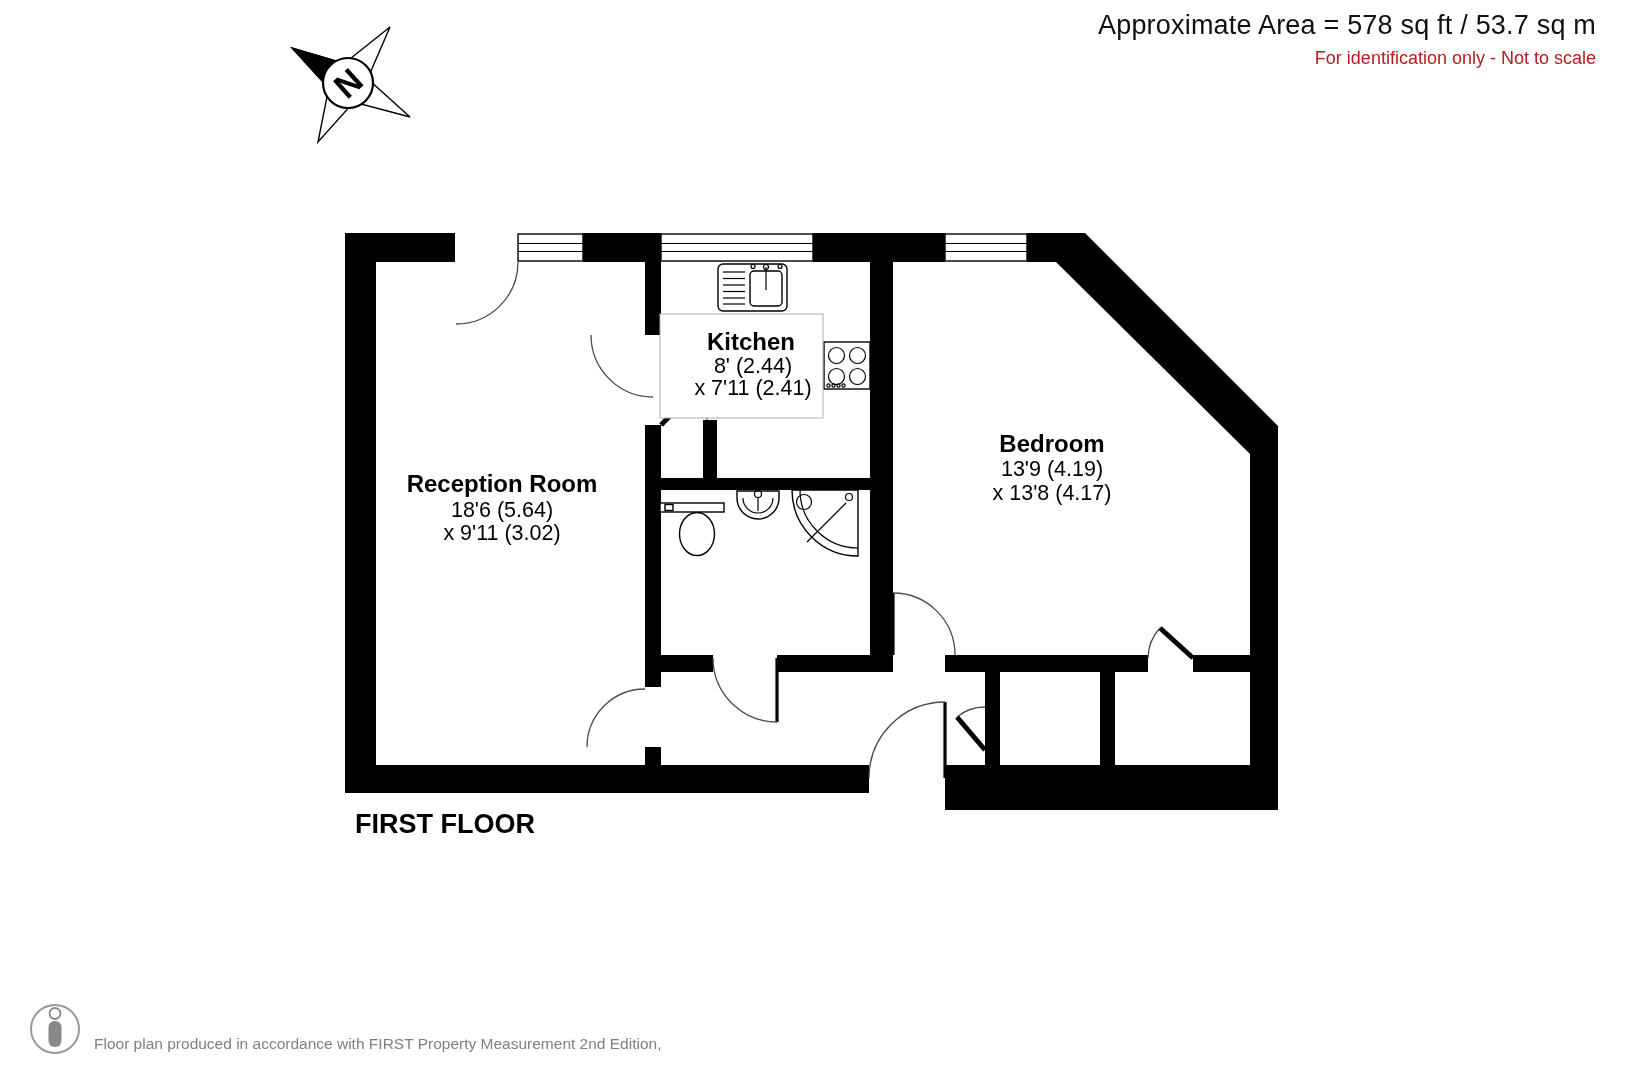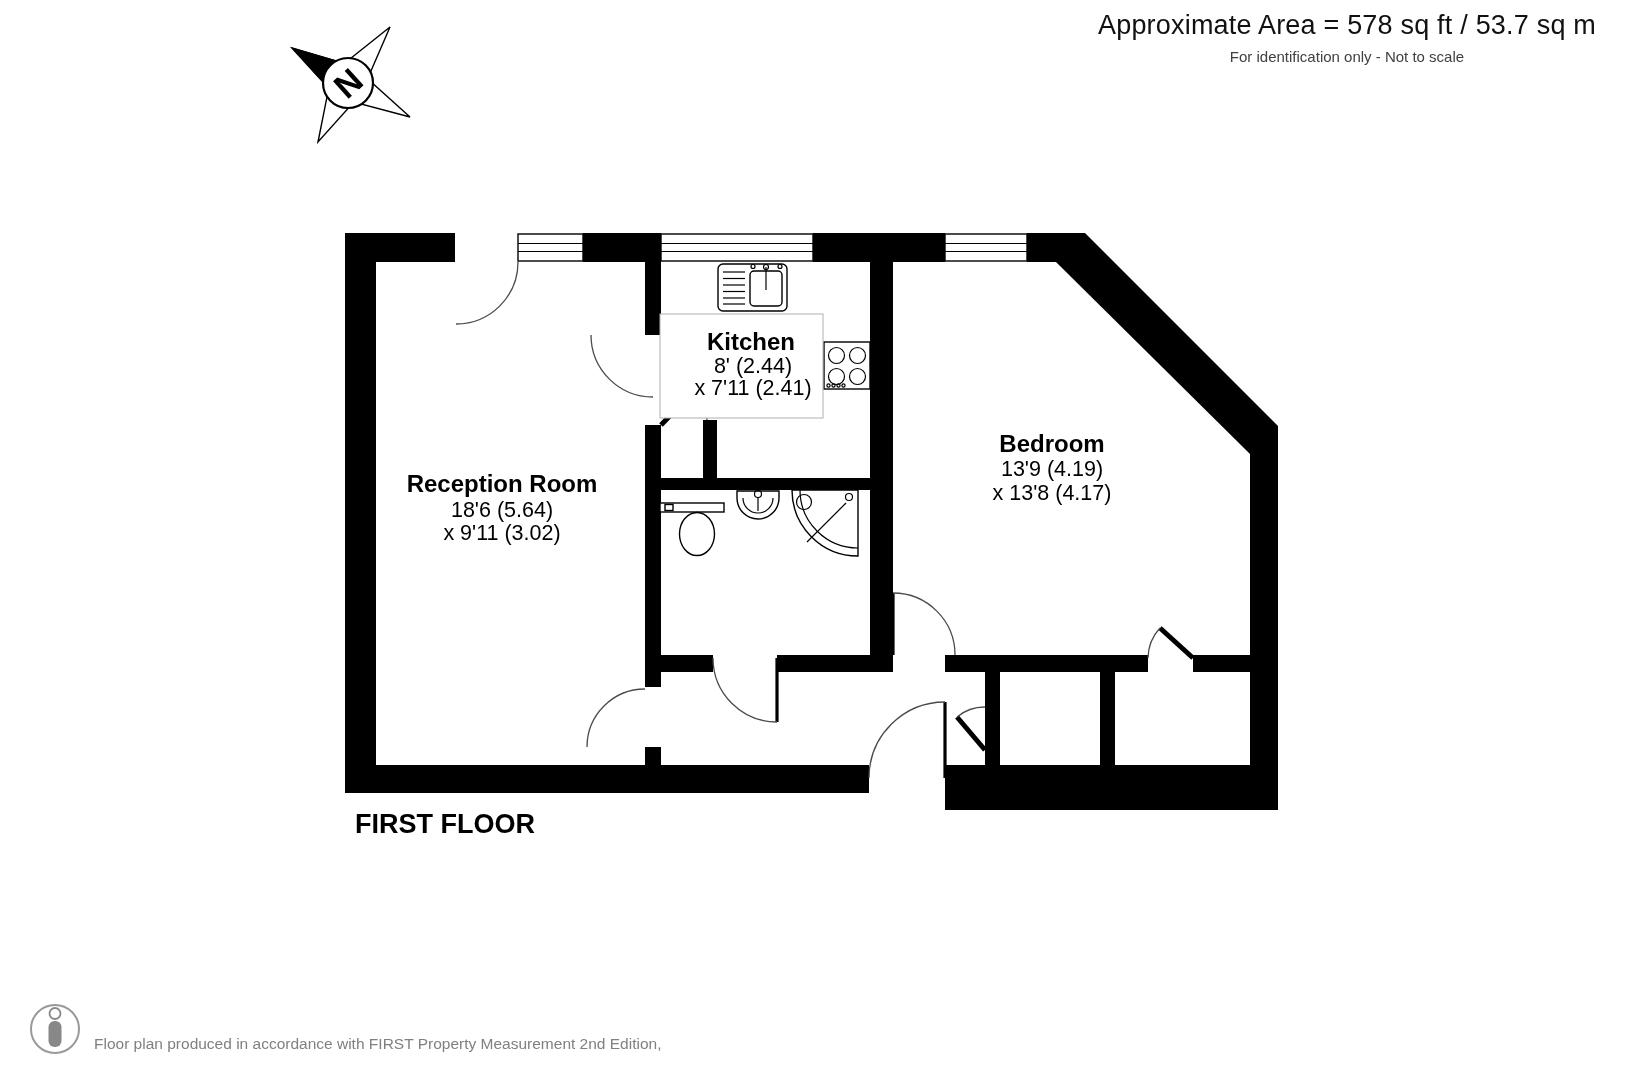--- a/index.html
+++ b/index.html
@@ -1,22 +1,22 @@
 <!DOCTYPE html>
 <html><head>
 <meta charset="utf-8">
 <style>
   html,body{margin:0;padding:0;background:#fff;}
   body{
     width:1626px;height:1080px;position:relative;overflow:hidden;
     font-family:"Liberation Sans", sans-serif;color:#000;
   }
-  .header{position:absolute;top:10px;right:30px;text-align:center;margin-left:16px;}
+  .header{position:absolute;top:10px;right:30px;text-align:right;margin-left:16px;}
   .header .area{font-size:27px;color:#111;letter-spacing:0.2px;}
-  .header .note{font-size:15px;color:#404040;margin-top:7px;}
+  .header .note{font-size:18px;color:#b91c1c;margin-top:7px;}
   .plan-svg{position:absolute;left:0;top:0;}
   .wall{fill:#000;stroke:none;}
   .win{fill:#fff;stroke:#000;stroke-width:1.4;}
   .winline{stroke:#000;stroke-width:1.1;}
   .arc{fill:none;stroke:#4a4a4a;stroke-width:1.3;}
   .leaf{stroke:#000;stroke-width:3.2;fill:none;}
   .leaf-thick{stroke:#000;stroke-width:5;fill:none;}
   .fx{fill:#fff;stroke:#000;stroke-width:1.4;}
   .fxl{fill:none;stroke:#000;stroke-width:1.2;}
   .labelbox{fill:#fff;stroke:#b0b0b0;stroke-width:1;}

